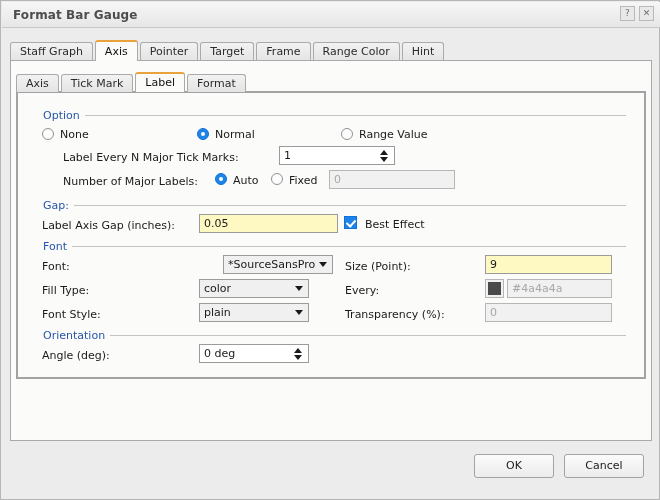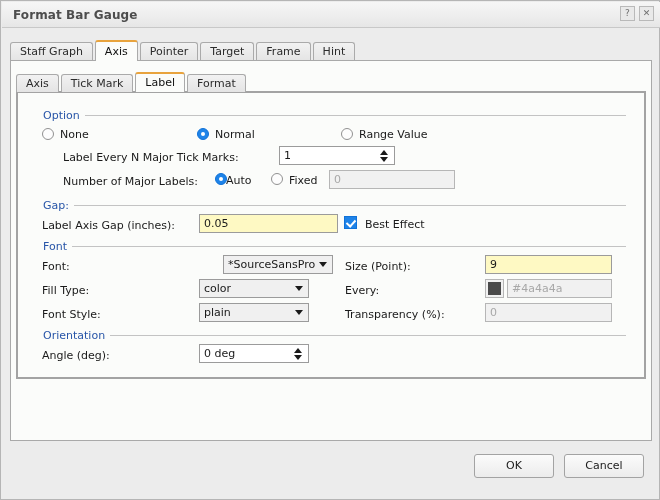--- a/index.html
+++ b/index.html
@@ -318,20 +318,21 @@
       <div class="tbtn">✕</div>
     </div>
   </div>
 
   <div class="outer-tabs">
     <div class="tab">Staff Graph</div>
     <div class="tab active">Axis</div>
     <div class="tab">Pointer</div>
     <div class="tab">Target</div>
     <div class="tab">Frame</div>
+    <div class="tab">Range Color</div>
     <div class="tab">Hint</div>
   </div>
 
   <div class="outer-panel"></div>
 
   <div class="inner-tabs">
     <div class="itab">Axis</div>
     <div class="itab">Tick Mark</div>
     <div class="itab active">Label</div>
     <div class="itab">Format</div>
@@ -354,21 +355,21 @@
 
       <div class="lbl" style="left:22px; top:36px;">Label Every N Major Tick Marks:</div>
       <div class="spinner" style="left:238px; top:31px; width:116px;">
         <span class="sv">1</span>
         <span class="up"></span>
         <span class="dn"></span>
       </div>
 
       <div class="lbl" style="left:22px; top:60px;">Number of Major Labels:</div>
       <div class="radio on" style="left:174px; top:58px;"></div>
-      <div class="lbl" style="left:185px; top:59px;">Auto</div>
+      <div class="lbl" style="left:192px; top:59px;">Auto</div>
       <div class="radio" style="left:230px; top:58px;"></div>
       <div class="lbl" style="left:248px; top:59px;">Fixed</div>
       <div class="textfield disabled" style="left:288px; top:55px; width:126px;">0</div>
     </div>
 
     <div class="group" style="left:23px; top:112px; width:585px; height:32px;">
       <div class="group-line"></div>
       <div class="group-title">Gap:</div>
 
       <div class="lbl" style="left:1px; top:14px;">Label Axis Gap (inches):</div>

